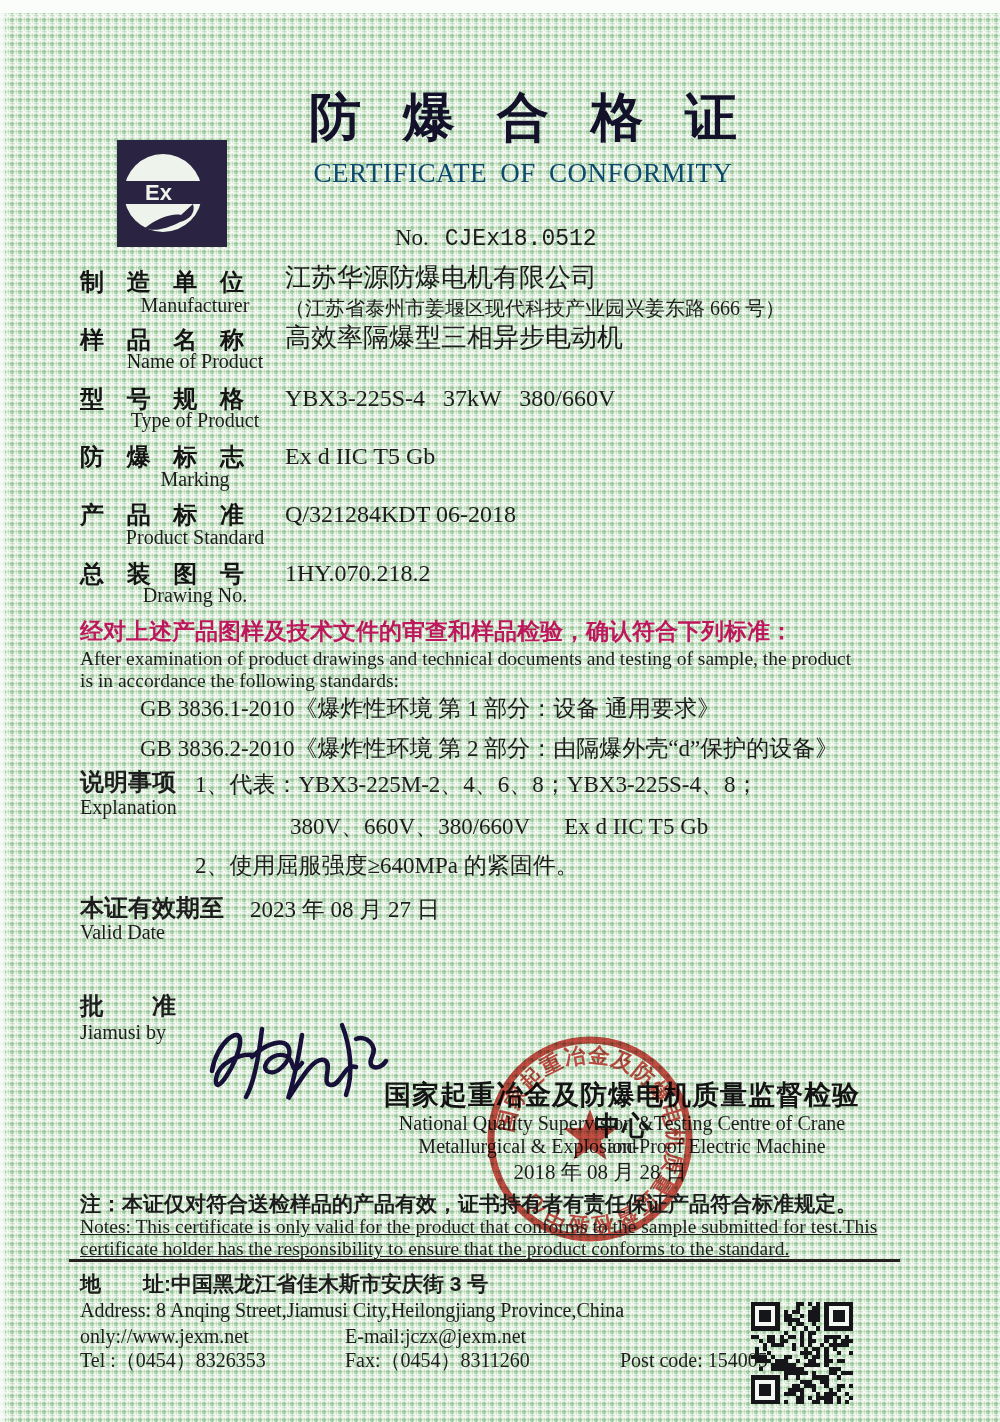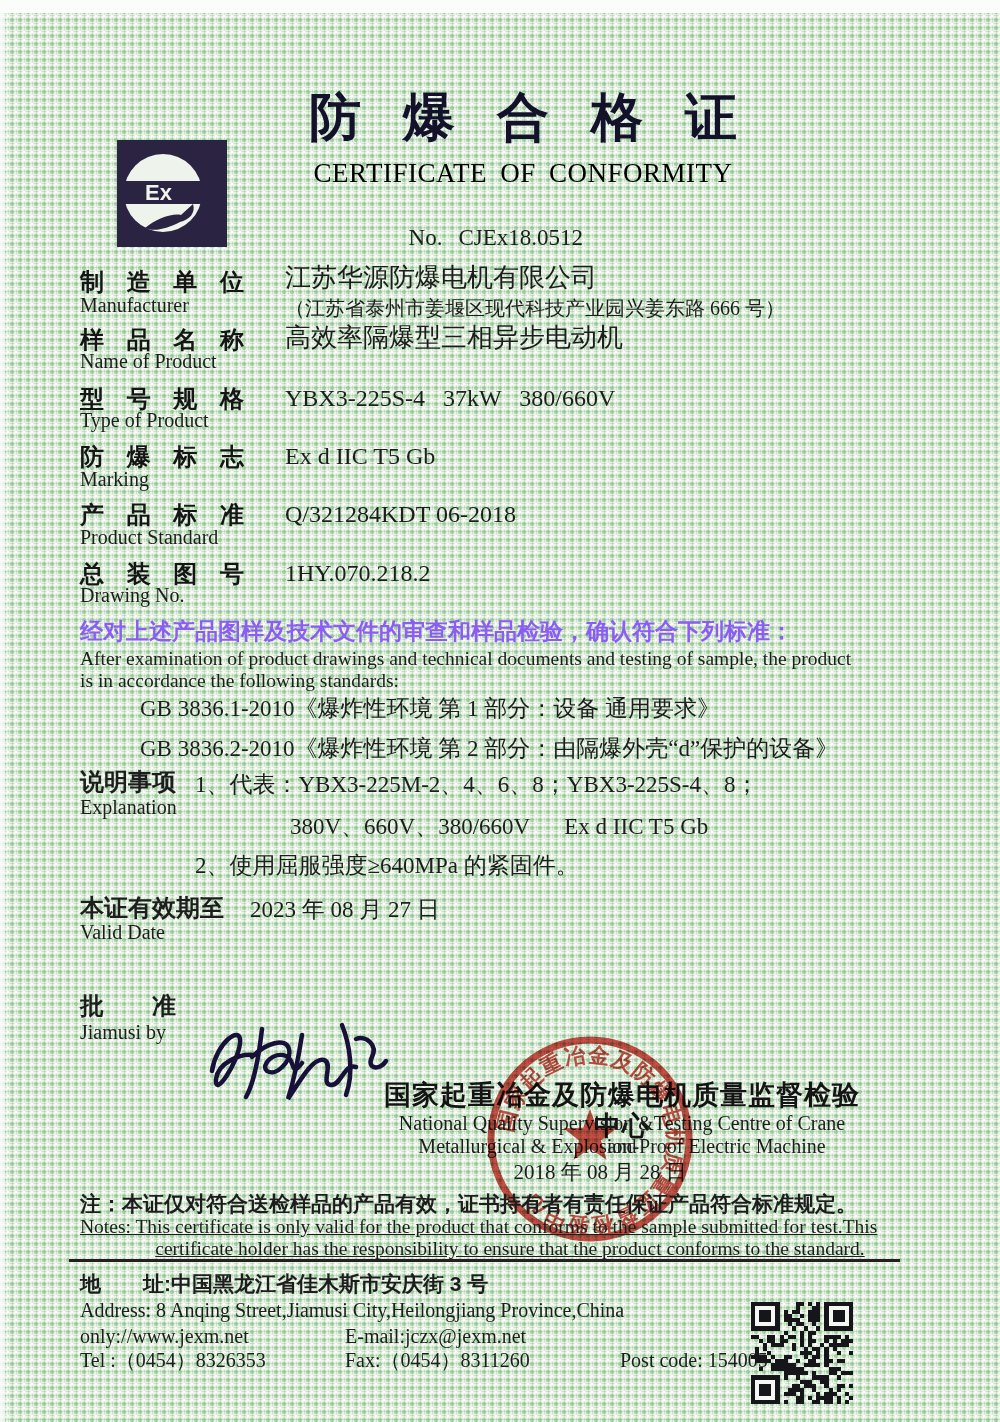--- a/index.html
+++ b/index.html
@@ -18,30 +18,30 @@
   }
   .abs{position:absolute;white-space:pre-wrap;line-height:1.15;}
   .sans{font-family:"Liberation Sans","DejaVu Sans",sans-serif;}
   .serif{font-family:"Liberation Serif","DejaVu Serif",serif;}
   .b{font-weight:700;}
 
   .top-strip{position:absolute;top:0;left:0;width:1000px;height:13px;background:#fbfdfb;}
   .left-strip{position:absolute;top:0;left:0;width:5px;height:1422px;background:#fbfdfb;opacity:.8;}
 
   .title{top:88px;left:243px;width:560px;text-align:center;font-size:52px;letter-spacing:42px;text-indent:42px;color:#14122a;}
-  .subtitle{top:158px;left:243px;width:560px;text-align:center;font-size:27px;letter-spacing:.5px;word-spacing:6px;color:#000000;}
+  .subtitle{top:158px;left:243px;width:560px;text-align:center;font-size:27px;letter-spacing:.5px;word-spacing:6px;color:#0c4a6e;}
   .certno{top:199px;left:240px;width:500px;text-align:center;font-size:23px;}
-  .certno .num{margin-left:16px;}
+  .certno .num{margin-left:16px;font-family:Liberation Mono, monospace;}
 
   .flabel-cn{left:80px;width:210px;font-size:24px;letter-spacing:8px;color:#151515;}
-  .flabel-en{left:80px;width:230px;font-size:20px;}
+  .flabel-en{left:80px;width:230px;font-size:20px;text-align:center;}
   .fvalue{left:285px;width:640px;font-size:24px;}
   .fvalue-sub{left:285px;width:660px;font-size:20px;}
 
-  .std-head{font-size:23px;color:#8b5cf6;}
+  .std-head{font-size:23px;color:#be185d;}
   .std-en{font-size:19.5px;}
   .std-item{font-size:23px;}
 
   .auth-name{font-size:27px;letter-spacing:1px;color:#141414;}
   .auth-en{font-size:20px;}
   .auth-date{font-size:21px;}
 
   .notes-cn{font-size:21px;}
   .notes-en{font-size:19.5px;text-decoration:underline;}
 
@@ -144,21 +144,21 @@
     <circle cx="105" cy="105" r="99" fill="none" stroke="#c8362e" stroke-width="7"></circle>
     <path d="M105,75 L111.8,93.7 L131.6,94.3 L115.9,106.6 L121.5,125.7 L105,114.5 L88.5,125.7 L94.1,106.6 L78.4,94.3 L98.2,93.7 Z" fill="#c8362e"></path>
     <text font-size="21.5" fill="#c8362e" font-family="Liberation Sans, sans-serif" font-weight="bold" letter-spacing="1">
       <textPath href="#stampArc" startOffset="6">国家起重冶金及防爆电机质量监督检验中心</textPath>
     </text>
   </svg>
 </div>
 
 <div class="abs sans b notes-cn" style="left:80px;top:1192px;width:860px;">注：本证仅对符合送检样品的产品有效，证书持有者有责任保证产品符合标准规定。</div>
 <div class="abs serif notes-en" style="left:80px;top:1216px;width:860px;">Notes: This certificate is only valid for the product that conforms to the sample submitted for test.This</div>
-<div class="abs serif notes-en" style="left:80px;top:1238px;width:860px;text-align:center;">certificate holder has the responsibility to ensure that the product conforms to the standard.</div>
+<div class="abs serif notes-en" style="left:80px;top:1238px;width:860px;">certificate holder has the responsibility to ensure that the product conforms to the standard.</div>
 
 <div class="divider"></div>
 
 <div class="abs sans addr-cn" style="left:80px;top:1272px;width:650px;">地　　址:中国黑龙江省佳木斯市安庆街 3 号</div>
 <div class="abs serif foot-en" style="left:80px;top:1299px;width:650px;">Address: 8 Anqing Street,Jiamusi City,Heilongjiang Province,China</div>
 <div class="abs serif foot-en" style="left:80px;top:1325px;">only://www.jexm.net</div>
 <div class="abs serif foot-en" style="left:345px;top:1325px;">E-mail:jczx@jexm.net</div>
 <div class="abs serif foot-en" style="left:80px;top:1349px;">Tel :（0454）8326353</div>
 <div class="abs serif foot-en" style="left:345px;top:1349px;">Fax:（0454）8311260</div>
 <div class="abs serif foot-en" style="left:620px;top:1349px;">Post code: 154005</div>

